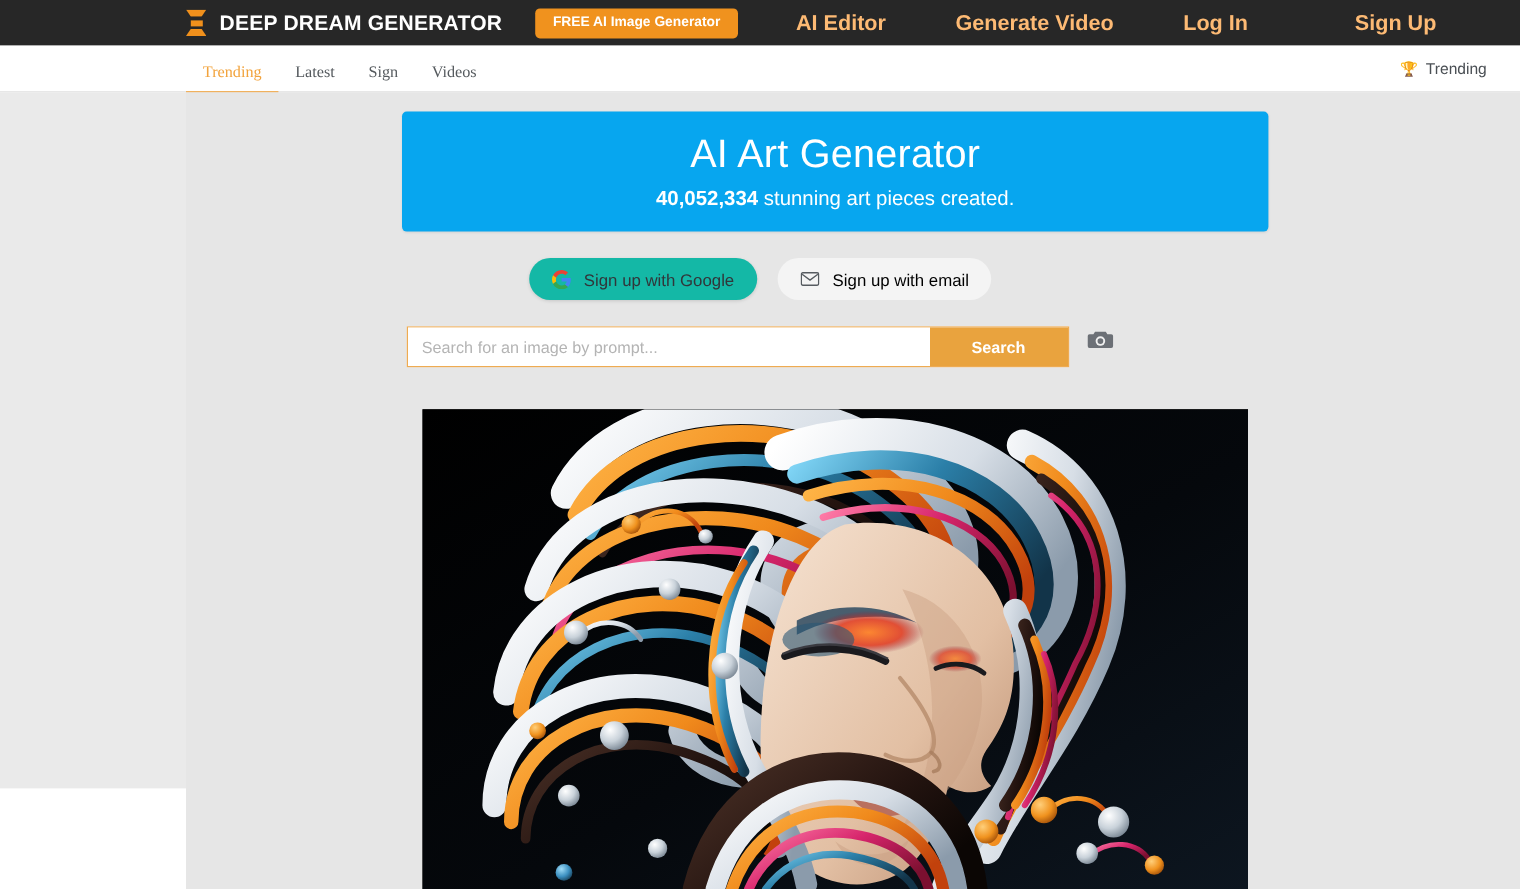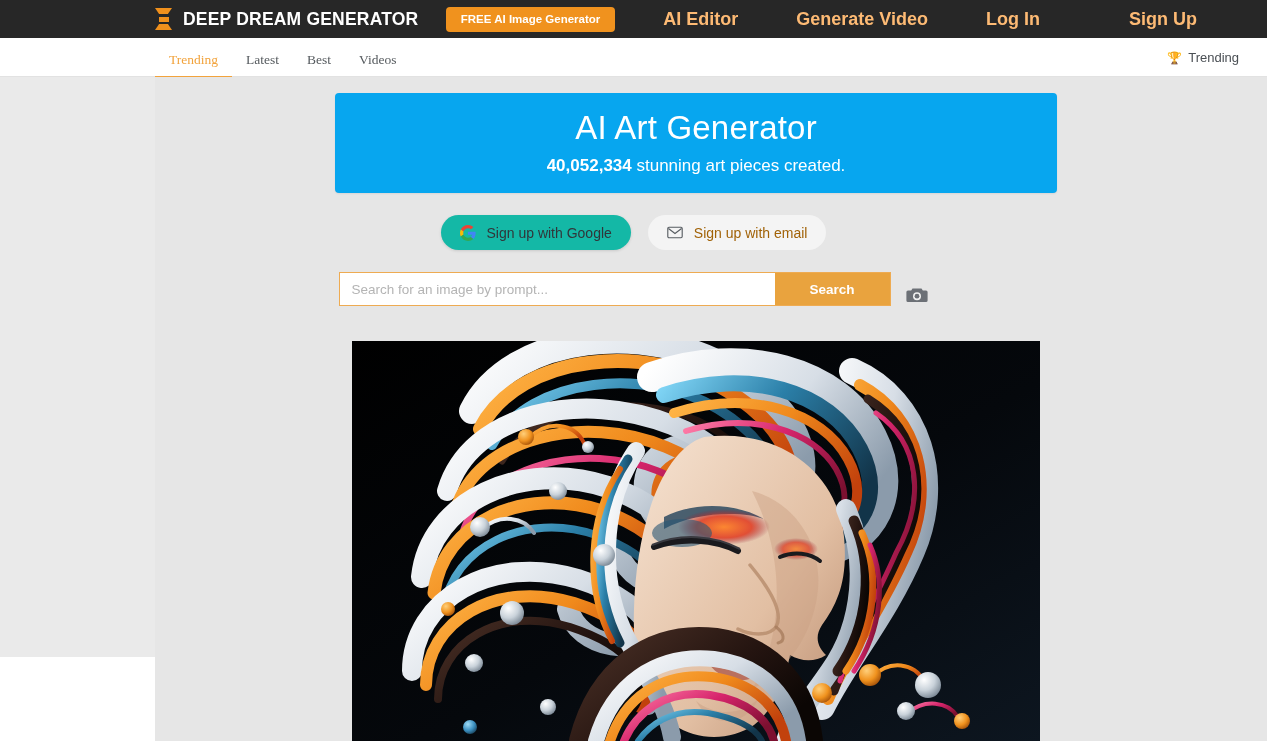--- a/index.html
+++ b/index.html
@@ -122,28 +122,28 @@
     position: absolute; left: 0; top: 138px; width: 1267px;
     display: flex; justify-content: center; align-items: center; gap: 17px;
   }
   .sbtn {
     height: 35px; display: flex; align-items: center; gap: 11px;
     padding: 0 19px; border-radius: 18px;
     font-size: 14px; color: #31363a; cursor: pointer;
     white-space: nowrap;
   }
   .sbtn.google { background: #14b8a6; box-shadow: 0 1px 3px rgba(0,0,0,.13); }
-  .sbtn.email  { background: rgba(255,255,255,.55); color: #a16207; }
+  .sbtn.email  { background: rgba(255,255,255,.55); color: #000000; }
   .g-logo { width: 16px; height: 16px; display: block; }
   .mail-ico { width: 16px; height: 13px; display: block; }
 
   
   .search-row {
     position: absolute; left: 0; top: 195px; width: 1267px;
-    display: flex; justify-content: center; align-items: flex-end;
+    display: flex; justify-content: center; align-items: flex-start;
   }
   .search-box {
     display: flex; align-items: stretch;
     width: 552px; height: 34px;
     border: 1px solid #eeab52;
     background: #ffffff;
   }
   .search-input {
     flex: 1; border: none; outline: none;
     padding: 0 12px; font-size: 13.5px;
@@ -190,21 +190,21 @@
     <a href="#">Generate Video</a>
     <a href="#">Log In</a>
     <a href="#" class="last">Sign Up</a>
   </nav>
 </div>
 
 <div class="subnav">
   <div class="subnav-inner">
     <div class="subnav-item active">Trending</div>
     <div class="subnav-item">Latest</div>
-    <div class="subnav-item">Best</div>
+    <div class="subnav-item">Sign</div>
     <div class="subnav-item">Videos</div>
   </div>
   <div class="dreamers">
     <span class="trophy">🏆</span>
     <span>Trending</span>
   </div>
 </div>
 
 <div class="page">
   <div class="content-col"></div>

